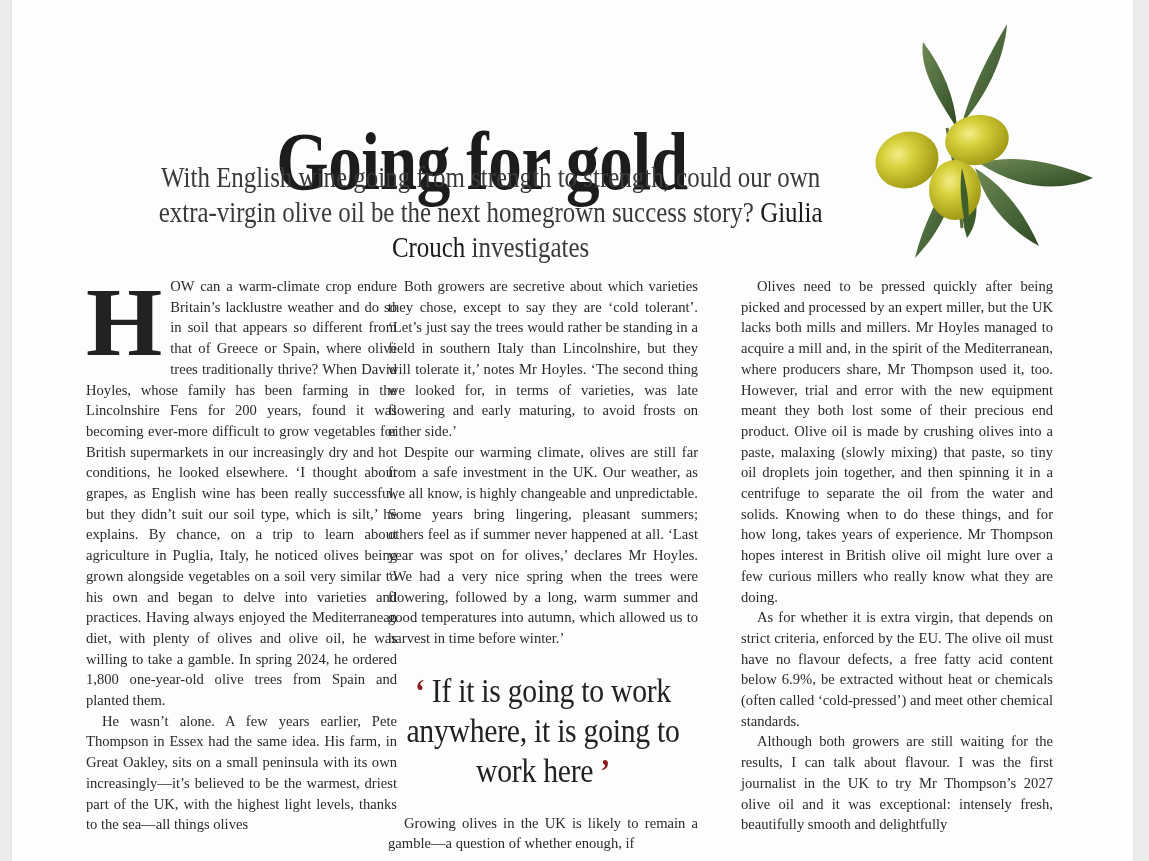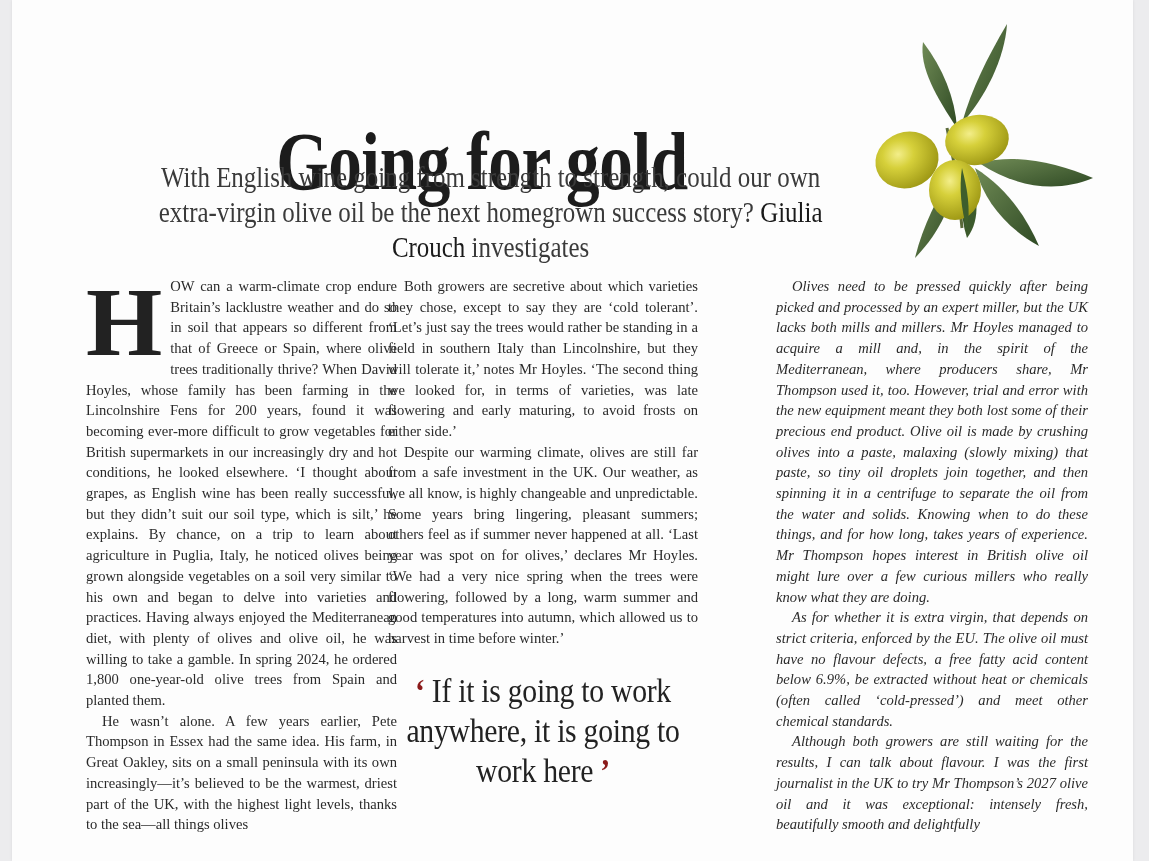--- a/index.html
+++ b/index.html
@@ -39,21 +39,21 @@
     font-family:"Liberation Serif", "DejaVu Serif", serif;
     font-size:14.6px; line-height:20.7px;
     color:#2a2a2a;
     text-align:justify;
     hyphens:manual;
   }
   .col p { margin:0; text-indent:16px; }
   .col p.first { text-indent:0; }
   .col1 { left:74px; width:311px; }
   .col2 { left:376px; width:310px; }
-  .col3 { left:764px; width:312px;font-style:italic; }
+  .col3 { left:729px; width:312px; }
   .dropcap {
     float:left;
     font-family:"Liberation Serif", "DejaVu Serif", serif;
     font-size:98px; line-height:76px;
     font-weight:bold;
     color:#222;
     margin:6px 8px 0 0;
     padding-top:2px;
     height:78px;
   }
@@ -119,20 +119,21 @@
   </div>
 
   <div class="col col2">
     <p>Both growers are secretive about which vari­eties they chose, except to say they are ‘cold tolerant’. ‘Let’s just say the trees would rather be standing in a field in southern Italy than Lincolnshire, but they will tolerate it,’ notes Mr Hoyles. ‘The second thing we looked for, in terms of varieties, was late flowering and early maturing, to avoid frosts on either side.’</p>
     <p>Despite our warming climate, olives are still far from a safe investment in the UK. Our weather, as we all know, is highly changeable and unpredictable. Some years bring lingering, pleasant summers; others feel as if summer never happened at all. ‘Last year was spot on for olives,’ declares Mr Hoyles. ‘We had a very nice spring when the trees were flowering, followed by a long, warm summer and good temperatures into autumn, which allowed us to harvest in time before winter.’</p>
     <div class="pullquote">
       <span class="qmark">‘</span>
       <span>If it is going to work anywhere, it is going to work here</span>
       <span class="qmark">’</span>
     </div>
+    <p>Growing olives in the UK is likely to remain a gamble—a question of whether enough, if</p>
   </div>
 
   <div class="col col3">
     <p>Olives need to be pressed quickly after being picked and processed by an expert miller, but the UK lacks both mills and millers. Mr Hoyles managed to acquire a mill and, in the spirit of the Mediterranean, where producers share, Mr Thompson used it, too. However, trial and error with the new equipment meant they both lost some of their precious end product. Olive oil is made by crushing olives into a paste, malaxing (slowly mixing) that paste, so tiny oil droplets join together, and then spinning it in a centrifuge to separate the oil from the water and solids. Knowing when to do these things, and for how long, takes years of experi­ence. Mr Thompson hopes interest in British olive oil might lure over a few curious millers who really know what they are doing.</p>
     <p>As for whether it is extra virgin, that depends on strict criteria, enforced by the EU. The olive oil must have no flavour defects, a free fatty acid content below 6.9%, be extracted without heat or chemicals (often called ‘cold-pressed’) and meet other chemical standards.</p>
     <p>Although both growers are still waiting for the results, I can talk about flavour. I was the first journalist in the UK to try Mr Thompson’s 2027 olive oil and it was exceptional: intensely fresh, beautifully smooth and delightfully</p>
   </div>
 
 </div>
 

